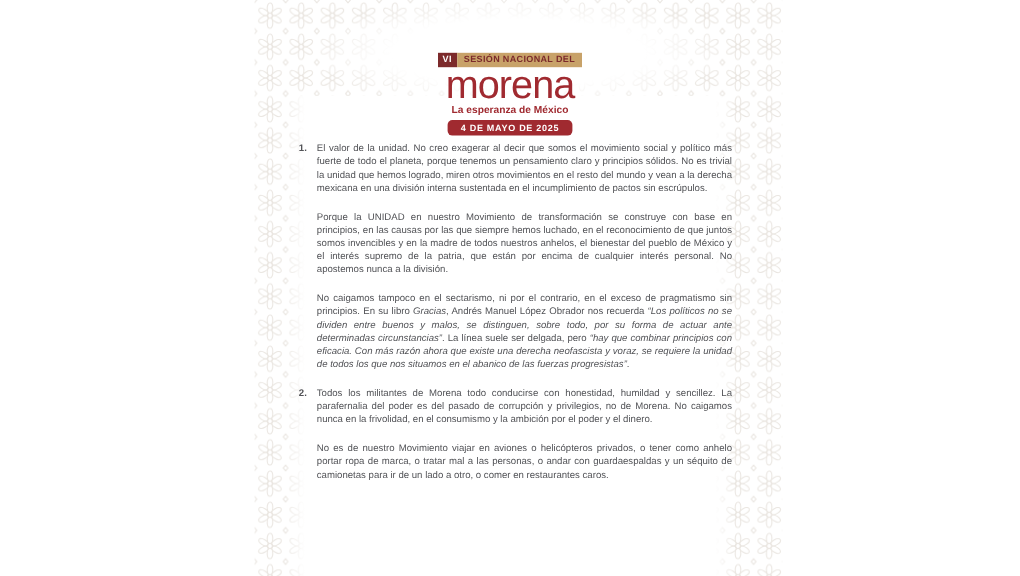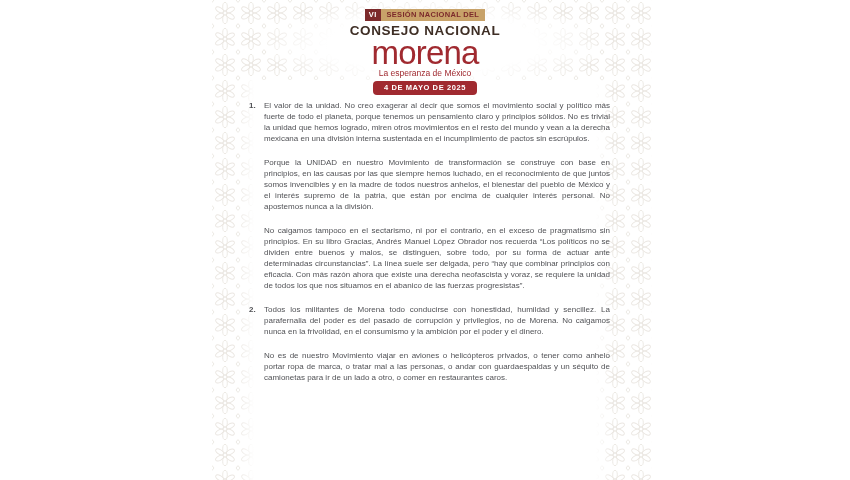--- a/index.html
+++ b/index.html
@@ -17,37 +17,37 @@
 
   
   .header-halo { position:absolute; top:0; left:55px; right:55px; height:88px;
     background:radial-gradient(ellipse at center, #ffffff 45%, rgba(255,255,255,0) 78%); }
   .fade { position:absolute; top:80px; bottom:0; left:26px; right:40px;
     background:linear-gradient(90deg, rgba(255,255,255,0) 0, #ffffff 16px, #ffffff calc(100% - 16px), rgba(255,255,255,0) 100%); }
 
   .content { position:absolute; left:28px; top:0; width:370px; }
 
   
-  .letterhead { text-align:center; padding-top:4px; line-height:1; }
+  .letterhead { text-align:center; padding-top:4px; line-height:1;margin-top:36px; }
   .strip { display:inline-flex; align-items:stretch; font-size:7.5px; font-weight:bold; letter-spacing:0.3px; }
   .strip .vi { background:var(--brand-dark-red,#7c2a2b); color:#fff; padding:2.5px 4px; }
   .strip .strip-text { background:var(--brand-tan,#c8a269); color:var(--brand-dark-red,#7c2a2b); padding:2.5px 6px; }
   .council { font-size:13.5px; font-weight:bold; letter-spacing:0.6px; color:var(--brand-dark,#3e2e25); margin-top:3px; }
   .wordmark { font-size:33px; font-weight:normal; letter-spacing:-0.8px; color:var(--brand-red,#a02a30); margin-top:1px; line-height:0.85; }
-  .tagline { font-size:8.5px; font-weight:normal; color:var(--brand-red,#a02a30); margin-top:2px; }
+  .tagline { font-size:8.5px; font-weight:bold; color:var(--brand-red,#a02a30); margin-top:2px; }
   .datebox { display:inline-block; background:var(--brand-red,#a02a30); color:#fff; font-size:7.5px;
     font-weight:bold; letter-spacing:0.6px; padding:3px 11px; border-radius:4px; margin-top:4px; }
 
   
   .doc-body { margin-top:5px; font-size:8px; line-height:11px; color:var(--text,#515256); }
   .doc-body p { text-align:justify; margin:0 0 13px 0; }
   .doc-body p.list-item, .doc-body p.indented { margin-left:24px; }
   .doc-body p.list-item { position:relative; }
   .doc-body .num { position:absolute; left:-15px; font-weight:bold; }
-  .doc-body .it { }
+  .doc-body .it { font-style:italic; }
 </style>
 </head>
 <body style="--brand-red: #A02A30; --brand-dark-red: #7C2A2B; --brand-tan: #C8A269; --brand-dark: #3E2E25; --text: #515256; --pattern: #EAE6E1;">
 
 <div class="stage">
   <div class="page">
 
     <svg class="pattern" width="440" height="480" viewBox="0 0 440 480" xmlns="http://www.w3.org/2000/svg" aria-hidden="true">
       <defs>
         <pattern id="rosette" width="26" height="26" patternUnits="userSpaceOnUse">
@@ -70,21 +70,20 @@
     <div class="header-halo"></div>
     <div class="fade"></div>
 
     <div class="content">
 
       <header class="letterhead">
         <div class="strip">
           <span class="vi">VI</span>
           <span class="strip-text">SESIÓN NACIONAL DEL</span>
         </div>
-        <div class="council">CONSEJO NACIONAL</div>
         <div class="wordmark">morena</div>
         <div class="tagline">La esperanza de México</div>
         <div>
           <span class="datebox">4 DE MAYO DE 2025</span>
         </div>
       </header>
 
       <main class="doc-body">
           <p class="block list-item"><span class="num">1.</span><span class="">El valor de la unidad. No creo exagerar al decir que somos el movimiento social y político más fuerte de todo el planeta, porque tenemos un pensamiento claro y principios sólidos. No es trivial la unidad que hemos logrado, miren otros movimientos en el resto del mundo y vean a la derecha mexicana en una división interna sustentada en el incumplimiento de pactos sin escrúpulos.</span></p>
           <p class="block indented"><span class="">Porque la UNIDAD en nuestro Movimiento de transformación se construye con base en principios, en las causas por las que siempre hemos luchado, en el reconocimiento de que juntos somos invencibles y en la madre de todos nuestros anhelos, el bienestar del pueblo de México y el interés supremo de la patria, que están por encima de cualquier interés personal. No apostemos nunca a la división.</span></p>

